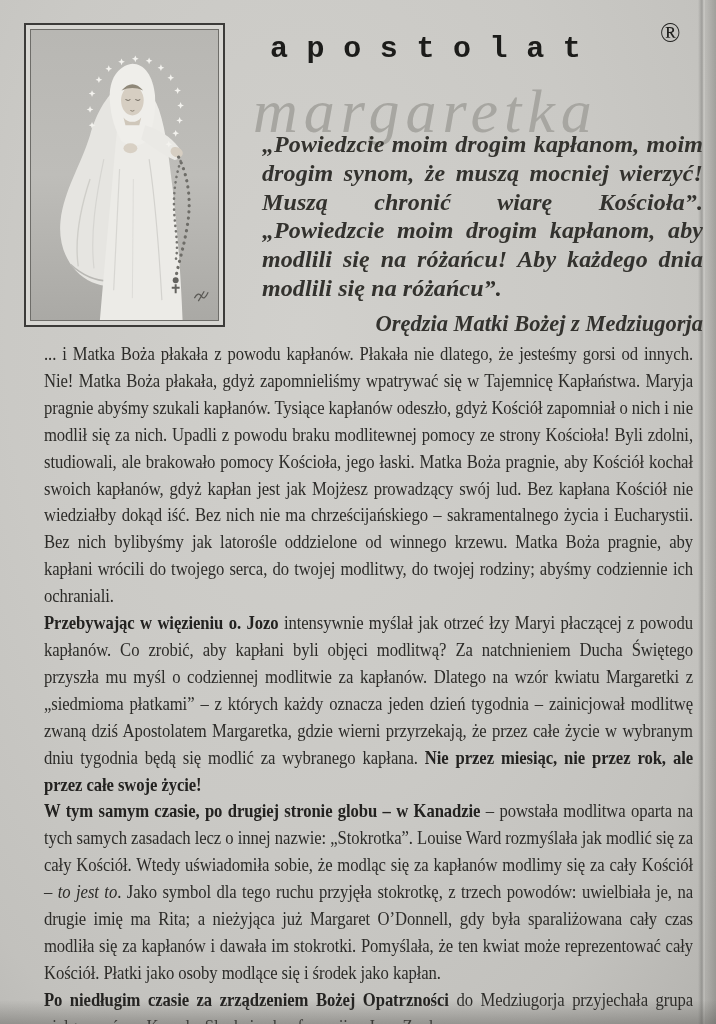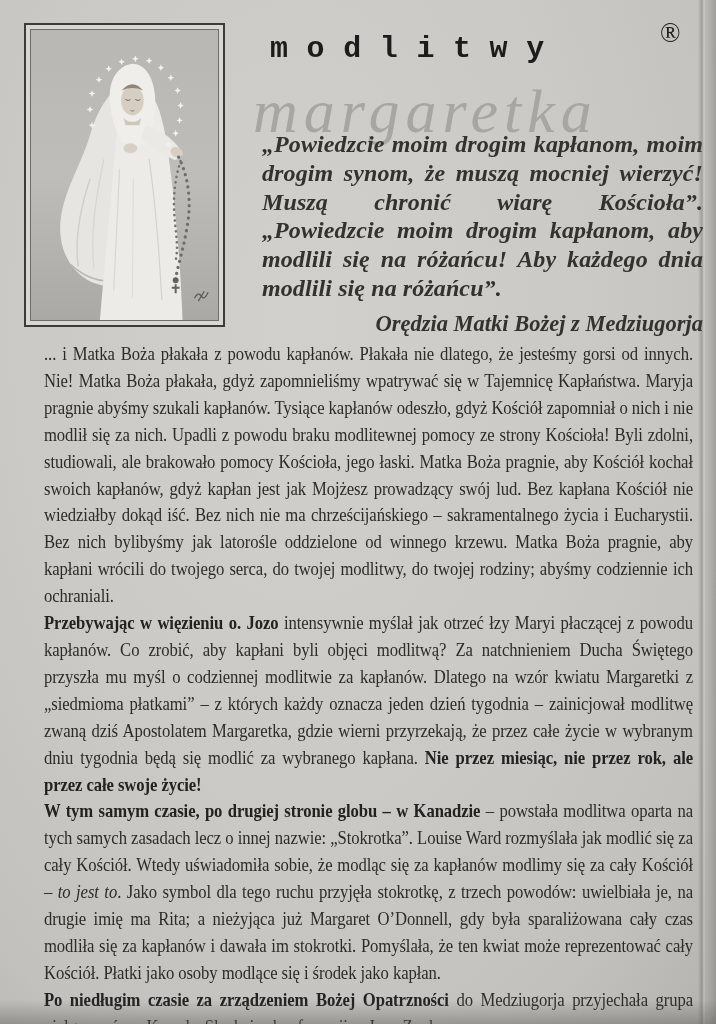--- a/index.html
+++ b/index.html
@@ -159,21 +159,21 @@
           <use href="#sp" x="140" y="115" fill="#f3f2ee"></use>
         </g>
 
         <path d="M166,270 q4,-7 7,-2 q3,5 7,-4 M170,273 l6,-10" fill="none" stroke="#5a5955" stroke-width="1.2"></path>
       </svg>
     </div>
   </div>
 
   <div class="logo">
     <div class="logo-line2">margaretka</div>
-    <div class="logo-line1">modlitwy</div>
+    <div class="logo-line1">apostolat</div>
     <div class="logo-reg">®</div>
   </div>
 
   <div class="quote-block">
     <p class="quote-text">„Powiedzcie moim drogim kapłanom, moim drogim synom, że muszą mocniej wierzyć! Muszą chronić wiarę Kościoła”. „Powiedzcie moim drogim kapłanom, aby modlili się na różańcu! Aby każdego dnia modlili się na różańcu”.</p>
     <p class="quote-attribution">Orędzia Matki Bożej z Medziugorja</p>
   </div>
 
   <div class="body-text">
       <p class="para"><span class="seg-normal">... i Matka Boża płakała z powodu kapłanów. Płakała nie dlatego, że jesteśmy gorsi od innych. Nie! Matka Boża płakała, gdyż zapomnieliśmy wpatrywać się w Tajemnicę Kapłaństwa. Maryja pragnie abyśmy szukali kapłanów. Tysiące kapłanów odeszło, gdyż Kościół zapomniał o nich i nie modlił się za nich. Upadli z powodu braku modlitewnej pomocy ze strony Kościoła! Byli zdolni, studiowali, ale brakowało pomocy Kościoła, jego łaski. Matka Boża pragnie, aby Kościół kochał swoich kapłanów, gdyż kapłan jest jak Mojżesz prowadzący swój lud. Bez kapłana Kościół nie wiedziałby dokąd iść. Bez nich nie ma chrześcijańskiego – sakramentalnego życia i Eucharystii. Bez nich bylibyśmy jak latorośle oddzielone od winnego krzewu. Matka Boża pragnie, aby kapłani wrócili do twojego serca, do twojej modlitwy, do twojej rodziny; abyśmy codziennie ich ochraniali.</span></p>

